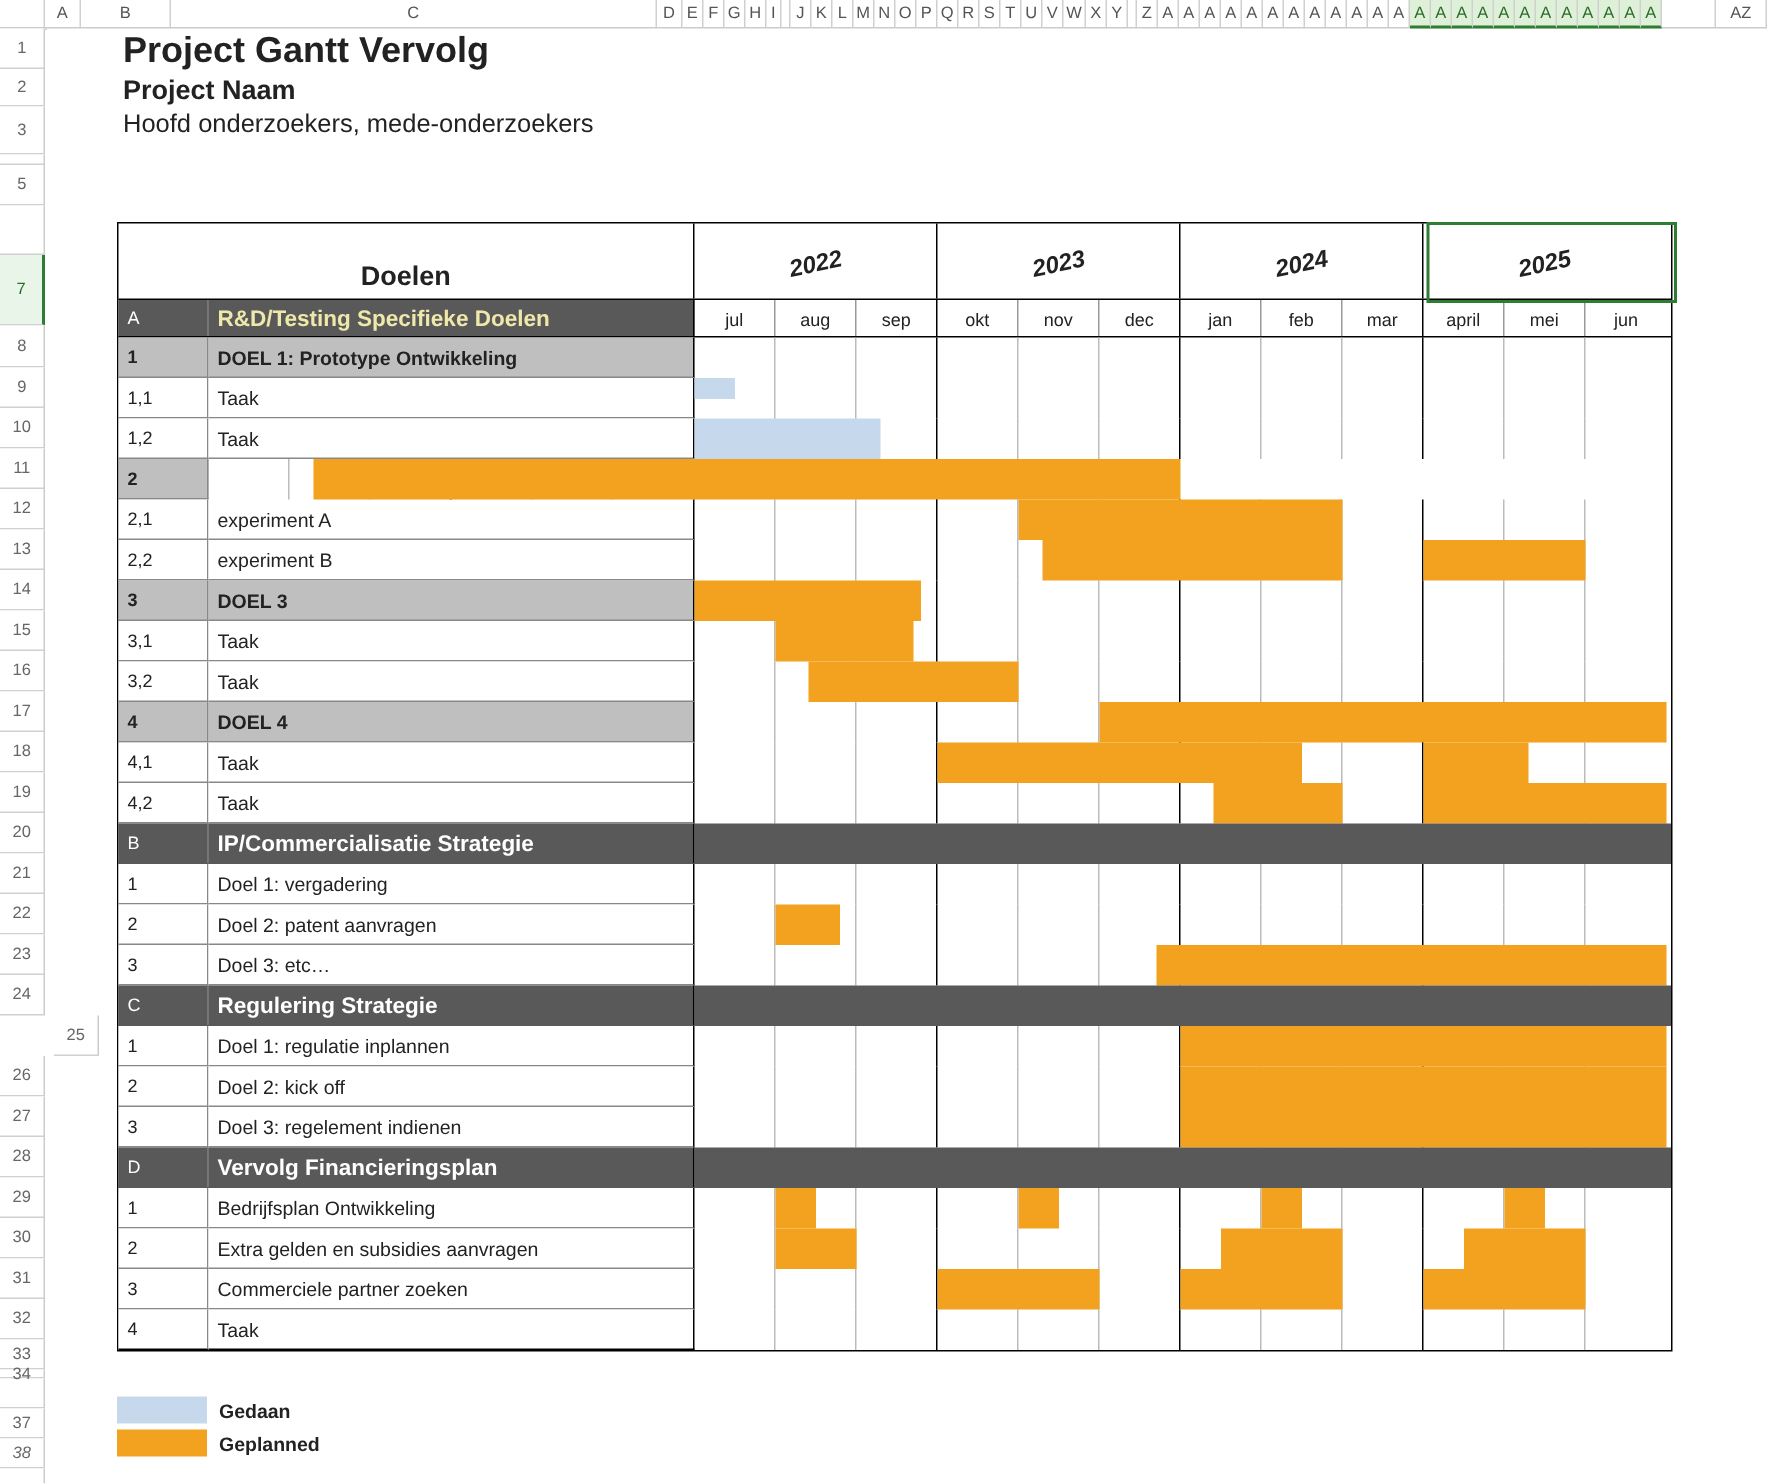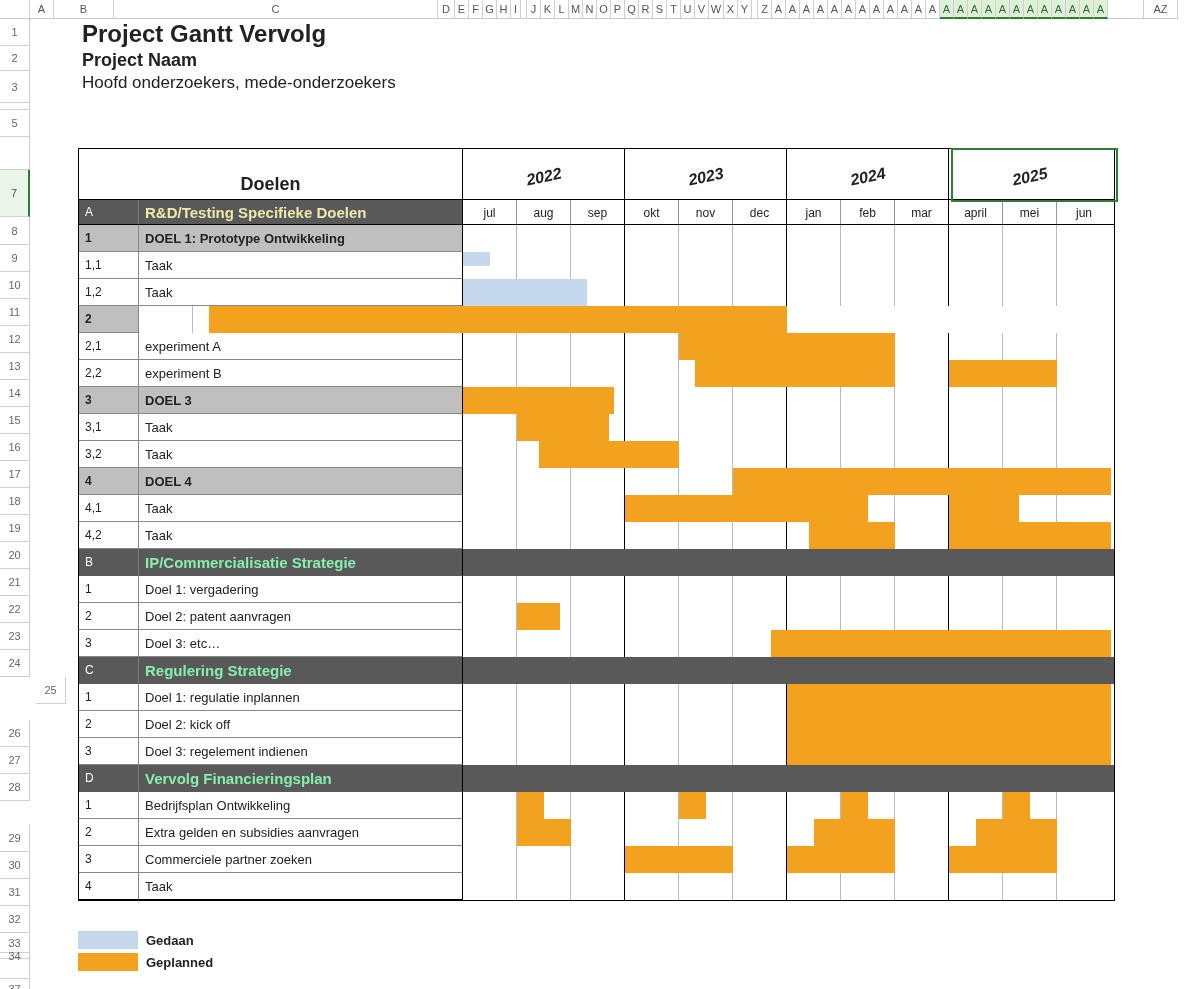--- a/index.html
+++ b/index.html
@@ -202,21 +202,21 @@
     display:flex;align-items:center;
     padding-left:6px;
     font-size:13px;
     border-right:1.5px solid #000;
     border-bottom:1px solid #888;
     box-sizing:border-box;
   }
   .grow.section .gc-id,
   .grow.section .gc-name{
     background:#595959;
-    color:#86efac;
+    color:#ffffff;
     border-bottom:1px solid #595959;
   }
   .grow.section .gc-id{
     color:#fff;
     border-right:1px solid #777;
   }
   .grow.section .gc-name{
     font-weight:bold;
     font-size:15px;
   }
@@ -370,24 +370,24 @@
       <div class="row-head" style="height: 27px;">16</div>
       <div class="row-head" style="height: 27px;">17</div>
       <div class="row-head" style="height: 27px;">18</div>
       <div class="row-head" style="height: 27px;">19</div>
       <div class="row-head" style="height: 27px;">20</div>
       <div class="row-head" style="height: 27px;">21</div>
       <div class="row-head" style="height: 27px;">22</div>
       <div class="row-head" style="height: 27px;">23</div>
       <div class="row-head" style="height: 27px;">24</div>
       <div class="row-head" style="height: 27px; margin-left: 36px;">25</div>
-      <div class="row-head" style="height: 27px; margin-top: 16px;">26</div>
+      <div class="row-head" style="height: 27px;">26</div>
       <div class="row-head" style="height: 27px;">27</div>
       <div class="row-head" style="height: 27px;">28</div>
-      <div class="row-head" style="height: 27px; margin-top: 24px;">29</div>
+      <div class="row-head" style="height: 27px;">29</div>
       <div class="row-head" style="height: 27px;">30</div>
       <div class="row-head" style="height: 27px;">31</div>
       <div class="row-head" style="height: 27px;">32</div>
       <div class="row-head" style="height: 20px;">33</div>
       <div class="row-head" style="height: 6px;">34</div>
       <div class="row-head" style="height: 20px;"></div>
       <div class="row-head" style="height: 20px;">37</div>
       <div class="row-head" style="height: 20px; font-style: italic;">38</div>
       <div class="row-head" style="height: 20px;"></div>
     </div>

